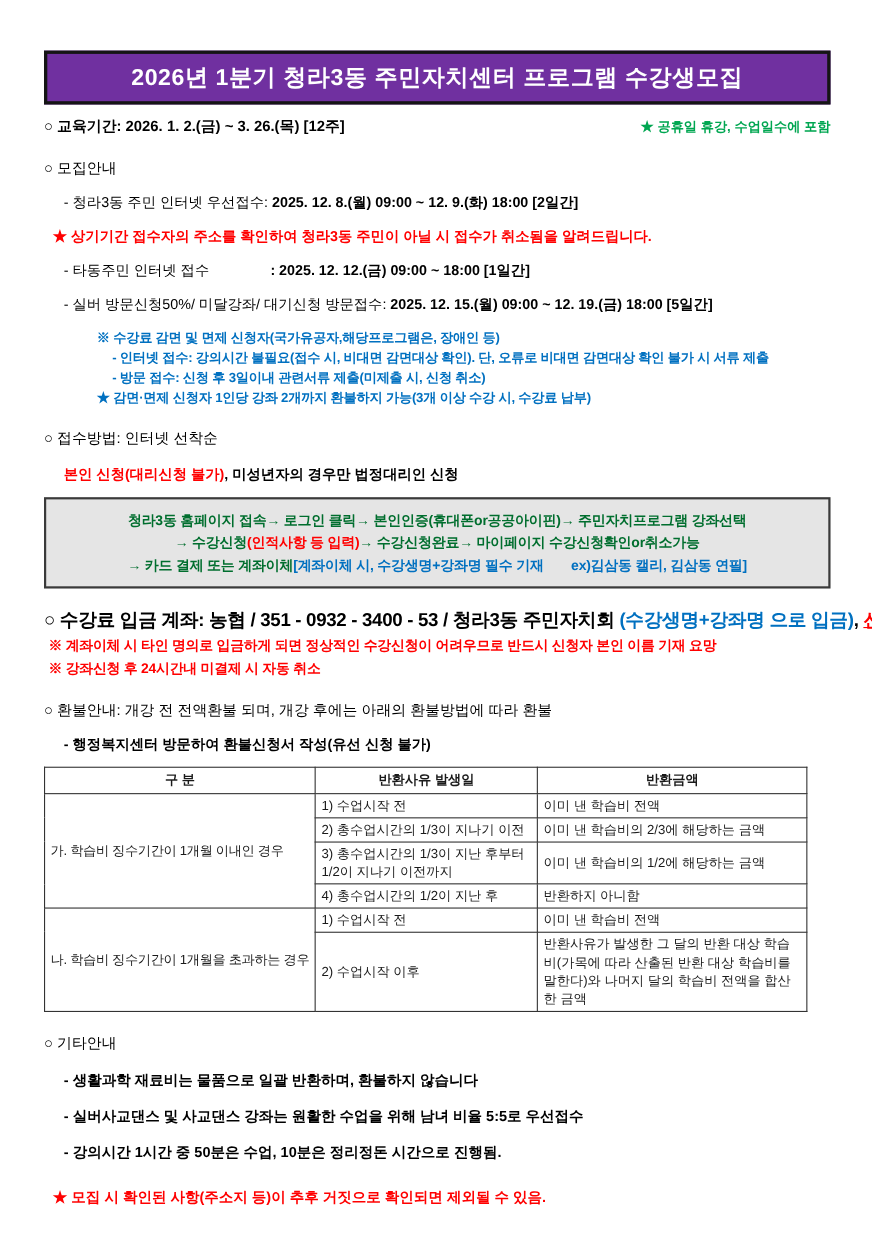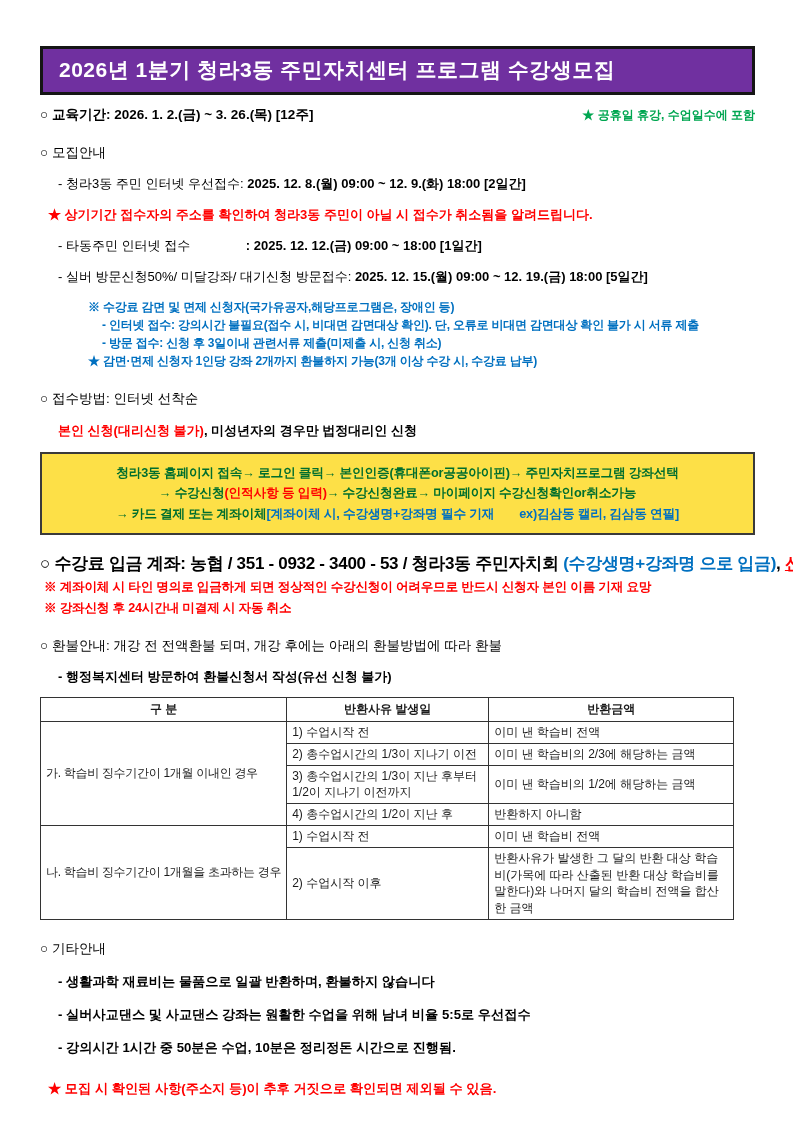--- a/index.html
+++ b/index.html
@@ -1,21 +1,21 @@
 <!DOCTYPE html>
 <html><head>
 <meta charset="utf-8">
 <style>
   html,body { margin:0; padding:0; background:#fff; }
   body { width:793px; height:1122px; font-family:"Liberation Sans", sans-serif; color:#000; }
   .page { box-sizing:border-box; width:793px; height:1122px; padding:46px 38px 0 40px; overflow:hidden; }
 
   .banner {
     background:#7030A0; border:3px solid #151515; color:#fff;
-    font-weight:bold; font-size:21px; 
+    font-weight:bold; font-size:21px; text-align:center;
     padding:7px 16px 8px; letter-spacing:0.5px;
   }
 
   .edu-row { display:flex; justify-content:space-between; align-items:baseline; margin-top:11px; }
   .edu-left { font-weight:bold; font-size:13.5px; }
   .edu-note { color:#00A651; font-weight:bold; font-size:12px; }
 
   .sec-h { font-weight:normal; font-size:13.5px; margin-top:20px; }
   .item { margin:13px 0 0 18px; font-size:13px; white-space:nowrap; }
   .item .lbl { font-weight:normal; }
@@ -24,21 +24,21 @@
 
   .warn-red { color:#FF0000; font-weight:bold; font-size:13px; margin:13px 0 0 8px; }
 
   .blue-block { color:#0070C0; font-weight:bold; font-size:12px; line-height:1.5; margin:12px 0 0 48px; letter-spacing:-0.2px; }
   .blue-block .sub { margin-left:14px; }
 
   .self-line { font-weight:bold; font-size:13px; margin:14px 0 0 18px; }
   .self-line .r { color:#FF0000; }
 
   .green-box {
-    border:2px solid #3a3a3a; background:#fde047; margin-top:12px;
+    border:2px solid #3a3a3a; background:#e5e5e5; margin-top:12px;
     padding:9px 6px; text-align:center; font-weight:bold; font-size:12.7px;
     line-height:1.6; letter-spacing:-0.2px;
   }
   .green-box .g { color:#006E2E; }
   .green-box .r { color:#FF0000; }
   .green-box .b { color:#0070C0; }
 
   .pay-line { font-weight:bold; font-size:17px; margin-top:17px; white-space:nowrap; letter-spacing:-0.3px; }
   .pay-line .b { color:#0070C0; }
   .pay-line .r { color:#FF0000; text-decoration:underline; }

